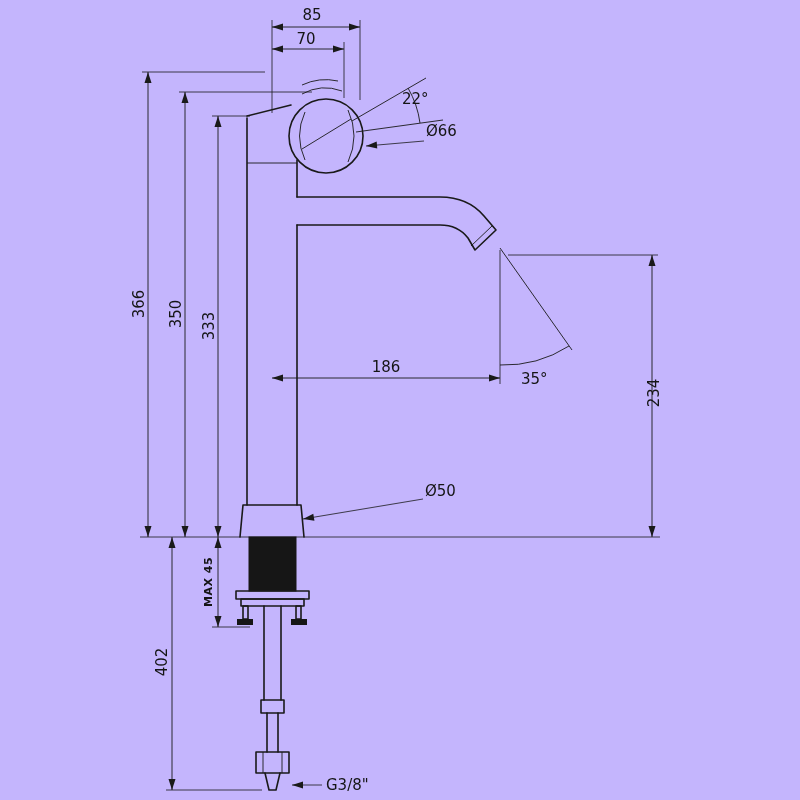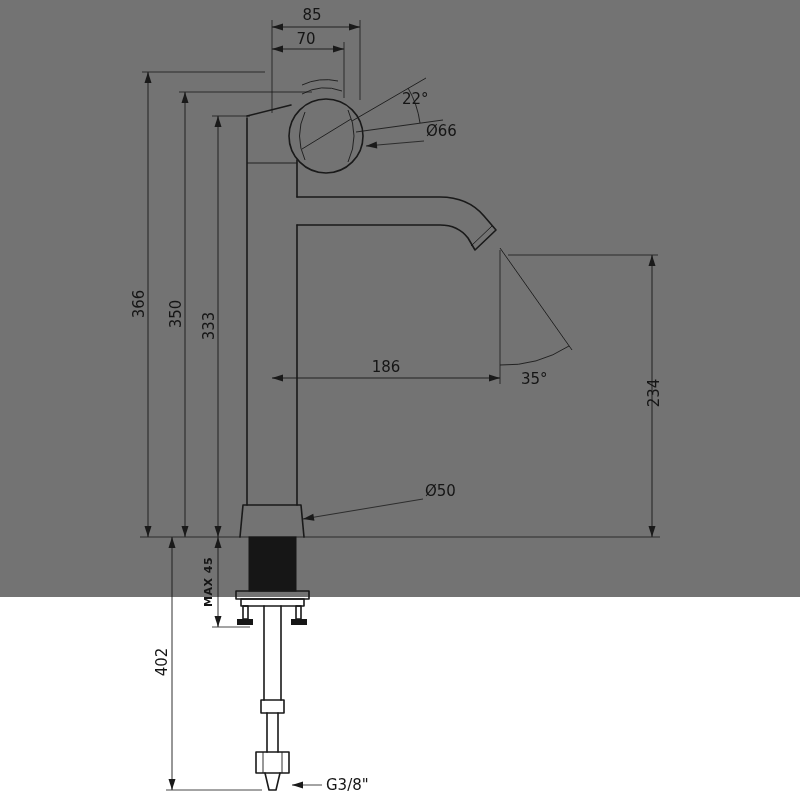--- a/index.html
+++ b/index.html
@@ -1,16 +1,16 @@
 <!DOCTYPE html>
 <html><head>
 <meta charset="utf-8">
 <style>
   html,body{margin:0;padding:0;background:#fff;width:800px;height:800px;overflow:hidden}
-  .canvas{position:relative;width:800px;height:597px;background:#737373}
+  .canvas{position:relative;width:800px;height:800px;background:#c4b5fd}
   svg{display:block}
   text{font-family:"DejaVu Sans","Liberation Sans",sans-serif;font-size:15px;fill:#151515}
   .mid{text-anchor:middle}
   .small{font-size:11px;font-weight:600;letter-spacing:.5px}
   .obj{stroke:#1a1a1a;stroke-width:1.6;fill:none;stroke-linejoin:round;stroke-linecap:round}
   .thin{stroke:#1a1a1a;stroke-width:.9;fill:none}
   .ext{stroke:#1a1a1a;stroke-width:.8;fill:none}
   .dim{stroke:#1a1a1a;stroke-width:.9;fill:none;marker-start:url(#arr);marker-end:url(#arr)}
   .lead{stroke:#1a1a1a;stroke-width:.8;fill:none;marker-end:url(#arr)}
 </style>

